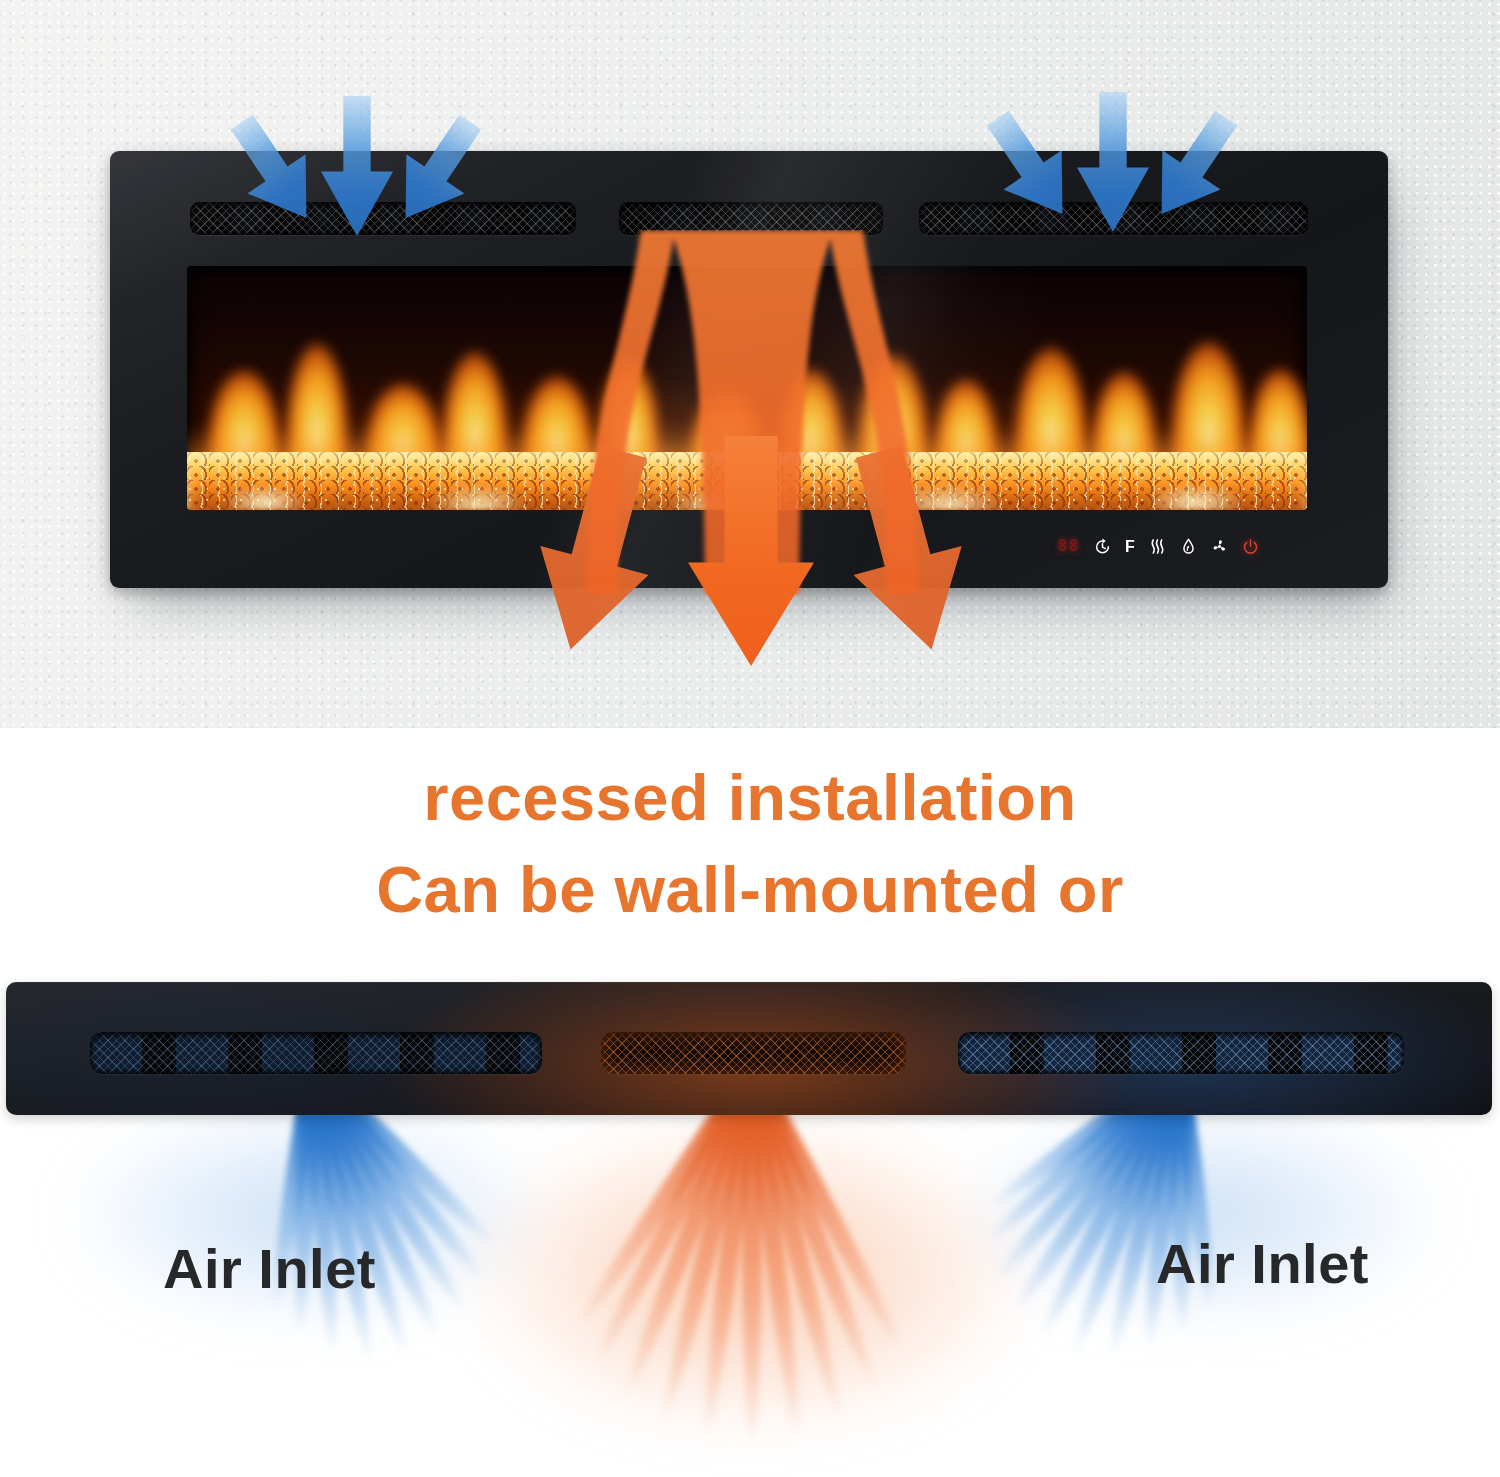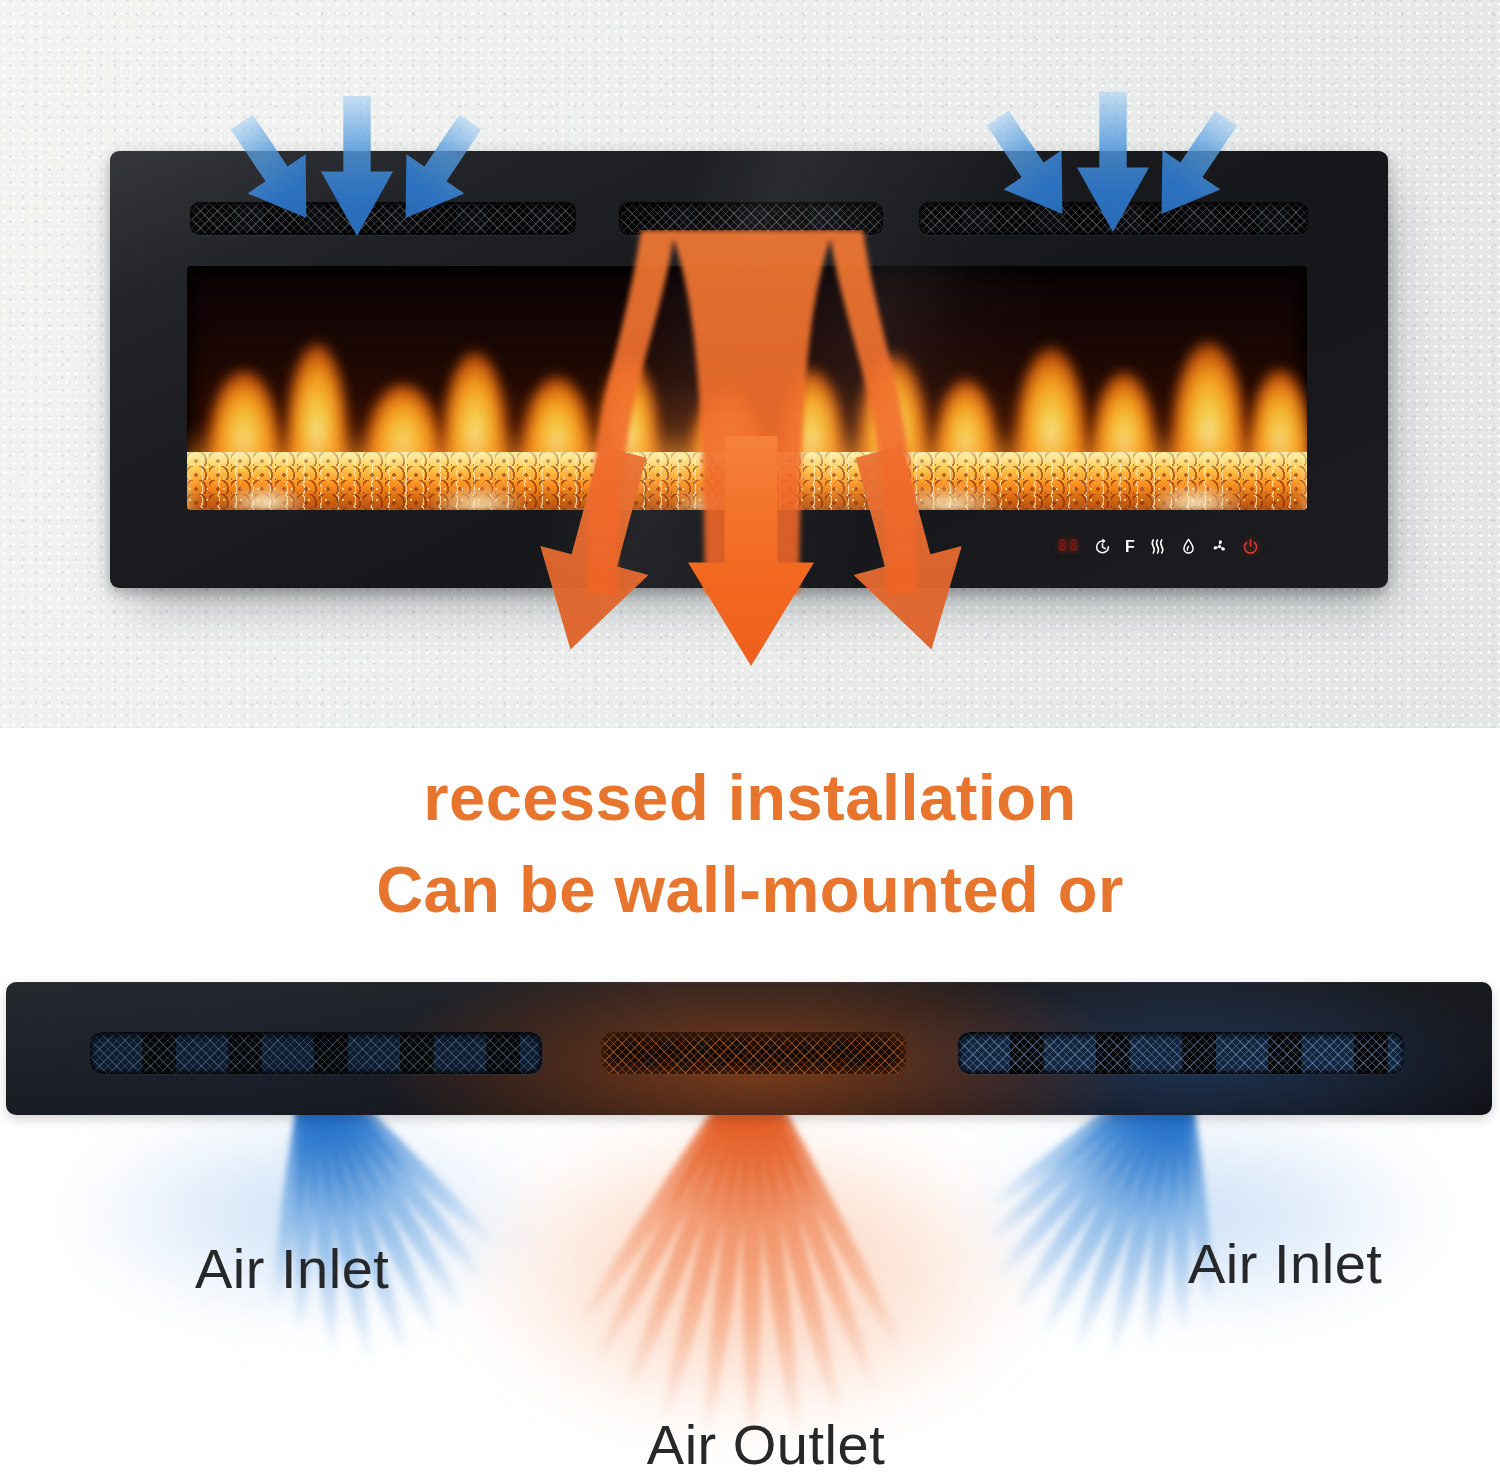--- a/index.html
+++ b/index.html
@@ -135,21 +135,21 @@
     background-image:
       repeating-linear-gradient(45deg,rgba(236,130,58,.42) 0 1px,transparent 1px 6px),
       repeating-linear-gradient(-45deg,rgba(236,130,58,.42) 0 1px,transparent 1px 6px);
     box-shadow:inset 0 0 20px rgba(220,100,30,.40),inset 0 3px 7px rgba(0,0,0,.9),0 1px 0 rgba(255,255,255,.04);}
   .bvent-r{left:952px;width:446px;
     background-image:
       repeating-linear-gradient(45deg,rgba(125,165,215,.42) 0 1px,transparent 1px 6px),
       repeating-linear-gradient(-45deg,rgba(125,165,215,.42) 0 1px,transparent 1px 6px),
       repeating-linear-gradient(90deg,rgba(30,70,120,.45) 0 52px,rgba(0,0,0,.4) 52px 86px);}
 
-  .air-label{position:absolute;z-index:6;color:#27282a;font-weight:normal;font-size:56px;letter-spacing:.5px;margin-left:32px;}
+  .air-label{position:absolute;z-index:6;color:#27282a;font-weight:bold;font-size:56px;letter-spacing:.5px;}
   .lbl-inlet-left{left:163px;top:1236px;}
   .lbl-inlet-right{left:1156px;top:1231px;}
   .lbl-outlet{left:0;right:0;top:1412px;text-align:center;}
 </style>
 </head>
 <body>
 
 <div class="page">
 
   <div class="wall"></div>
@@ -300,15 +300,14 @@
   </div>
 
   <div class="bar">
     <div class="bvent bvent-l"></div>
     <div class="bvent bvent-c"></div>
     <div class="bvent bvent-r"></div>
   </div>
 
   <div class="air-label lbl-inlet-left">Air Inlet</div>
   <div class="air-label lbl-inlet-right">Air Inlet</div>
-  <div class="air-label lbl-outlet">Air Outlet</div>
 
 </div>
 
 </body></html>

